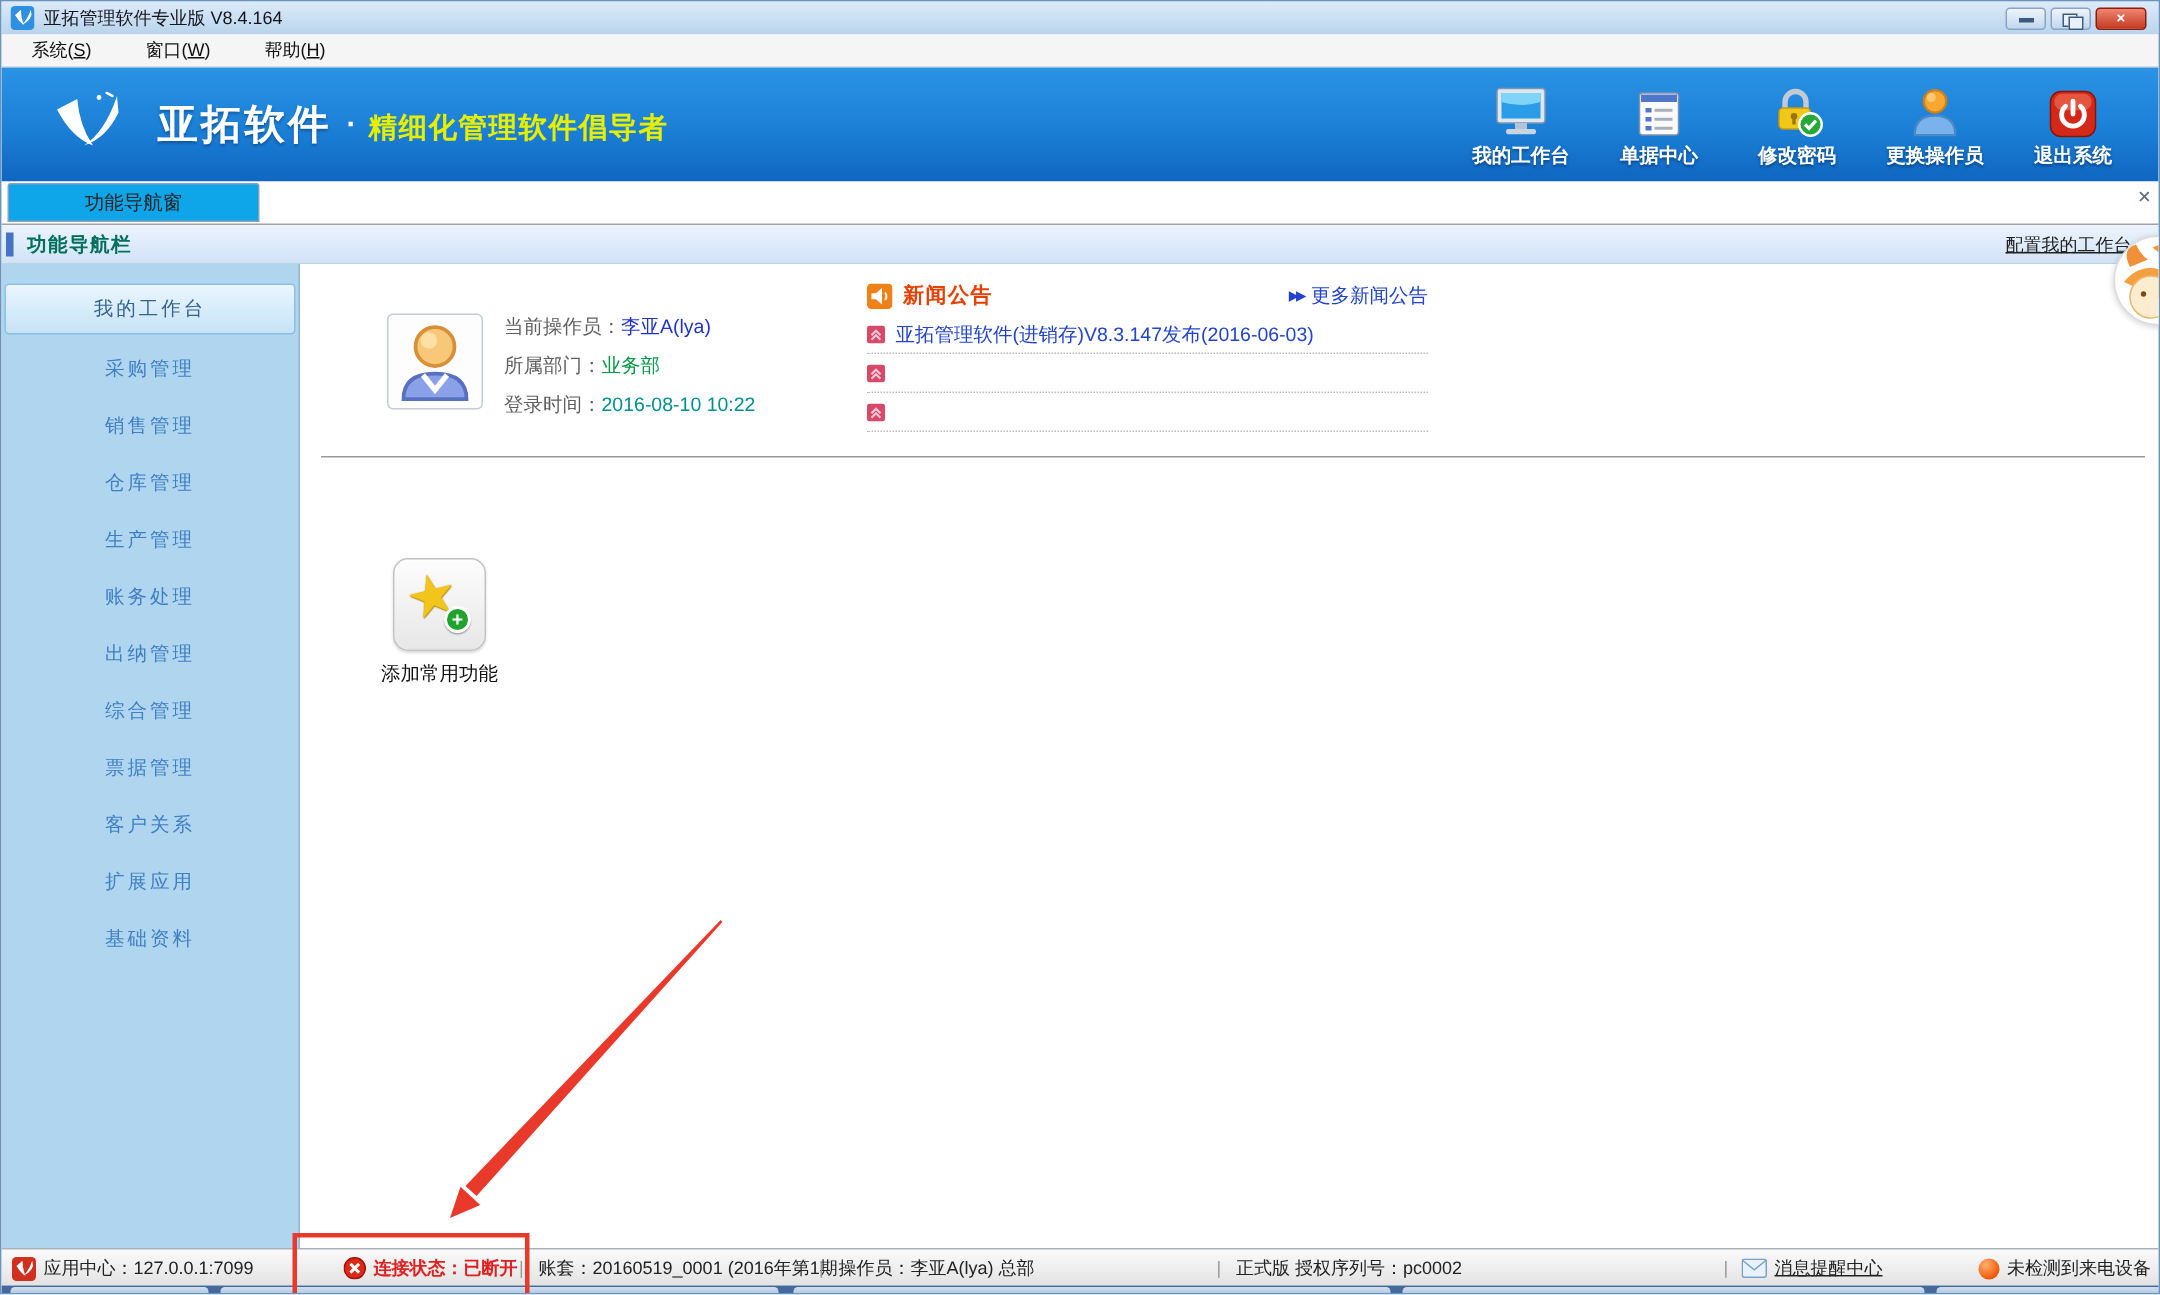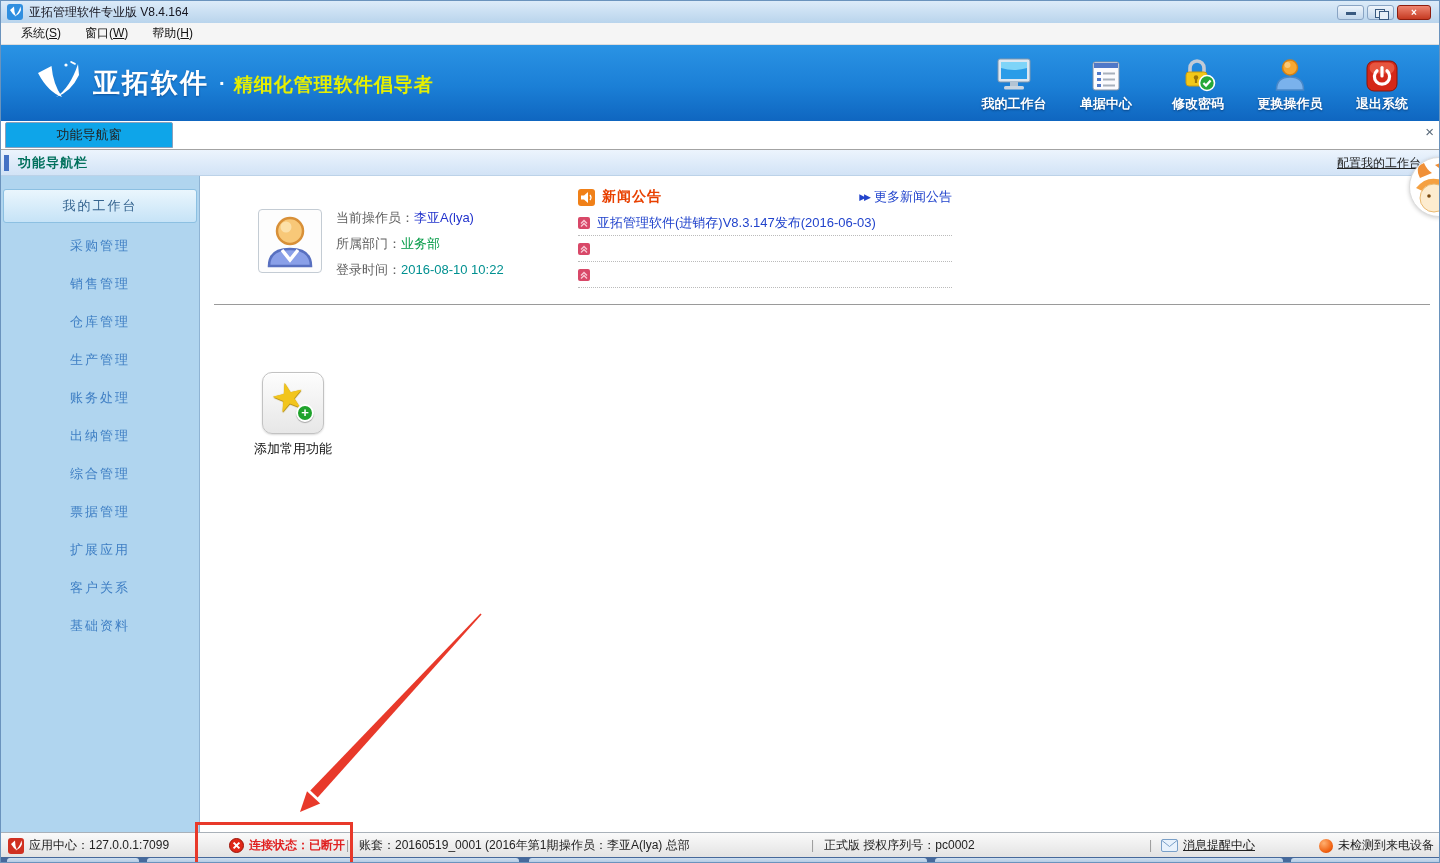--- a/index.html
+++ b/index.html
@@ -16,29 +16,29 @@
   .winbtn { width:27px; height:15px; border:1px solid #89a4c4; border-radius:3px;
     background:linear-gradient(180deg,#eef4fb,#c2d7ec); position:relative; cursor:pointer; }
   .winbtn.close { width:34px; background:linear-gradient(180deg,#ef8570,#c53a22); border-color:#8e1d0e;
     color:#fff; font-size:10px; font-weight:bold; text-align:center; line-height:13px; }
   .winbtn.min::after { content:""; position:absolute; left:8px; bottom:4px; width:10px; height:3px; background:#3a5a80; }
   .winbtn.restore::before { content:""; position:absolute; left:7px; top:3px; width:8px; height:7px; border:1.5px solid #3a5a80; background:#e8f0f8; }
   .winbtn.restore::after { content:""; position:absolute; left:11px; top:5px; width:8px; height:7px; border:1.5px solid #3a5a80; background:#e8f0f8; }
 
   
   .menubar { position:absolute; left:0; top:22px; width:100%; height:22px; background:#f5f5f5;
-    border-bottom:1px solid #dcdcdc; display:flex; align-items:center; padding-left:10px; gap:4px; }
+    border-bottom:1px solid #dcdcdc; display:flex; align-items:center; padding-left:10px; gap:16px; }
   .menu-item { font-size:12px; color:#111; padding:2px 10px; cursor:pointer; }
   .menu-item .key { text-decoration:underline; }
 
   
   .blueheader { position:absolute; left:0; top:44px; width:100%; height:76px;
     background:linear-gradient(180deg,#2a93e4 0%,#1b7fd6 55%,#0f66c0 100%); display:flex; align-items:center; }
   .brand { display:flex; align-items:center; margin-left:34px; }
-  .brand-name { color:#fff; font-size:27px; font-weight:bold; letter-spacing:2px; margin-left:12px;
+  .brand-name { color:#fff; font-size:27px; font-weight:bold; letter-spacing:2px; margin-left:24px;
     text-shadow:0 1px 2px rgba(0,40,90,.45); }
   .brand-dot { color:#fff; font-size:20px; font-weight:bold; margin:0 8px 0 10px; }
   .brand-tagline { color:#e6ef00; font-size:19px; font-weight:bold; letter-spacing:1px; padding-top:4px; }
   .headertools { margin-left:auto; display:flex; align-items:flex-end; padding-right:16px; gap:10px; }
   .tool { width:82px; display:flex; flex-direction:column; align-items:center; cursor:pointer; }
   .tool-icon { height:38px; display:flex; align-items:flex-end; justify-content:center; }
   .tool-label { color:#fff; font-size:13px; font-weight:bold; margin-top:3px; white-space:nowrap;
     text-shadow:0 1px 2px rgba(0,30,70,.55); }
 
   
@@ -241,22 +241,22 @@
     <div class="sidebar">
       <div class="side-item selected">我的工作台</div>
       <div class="side-item">采购管理</div>
       <div class="side-item">销售管理</div>
       <div class="side-item">仓库管理</div>
       <div class="side-item">生产管理</div>
       <div class="side-item">账务处理</div>
       <div class="side-item">出纳管理</div>
       <div class="side-item">综合管理</div>
       <div class="side-item">票据管理</div>
+      <div class="side-item">客户关系</div>
       <div class="side-item">扩展应用</div>
-      <div class="side-item">客户关系</div>
       <div class="side-item">基础资料</div>
     </div>
 
     <div class="content">
 
       <div class="avatar-box">
         <svg width="58" height="58" viewBox="0 0 58 58">
             <circle cx="29" cy="19" r="13" fill="#f8c878" stroke="#d89038" stroke-width="2.5"></circle>
             <circle cx="25" cy="15" r="5.5" fill="#fde4b0" opacity="0.85"></circle>
             <path d="M8 54 q0 -17 21 -17 q21 0 21 17 z" fill="#8aa0e8" stroke="#5870c0" stroke-width="2.5"></path>

